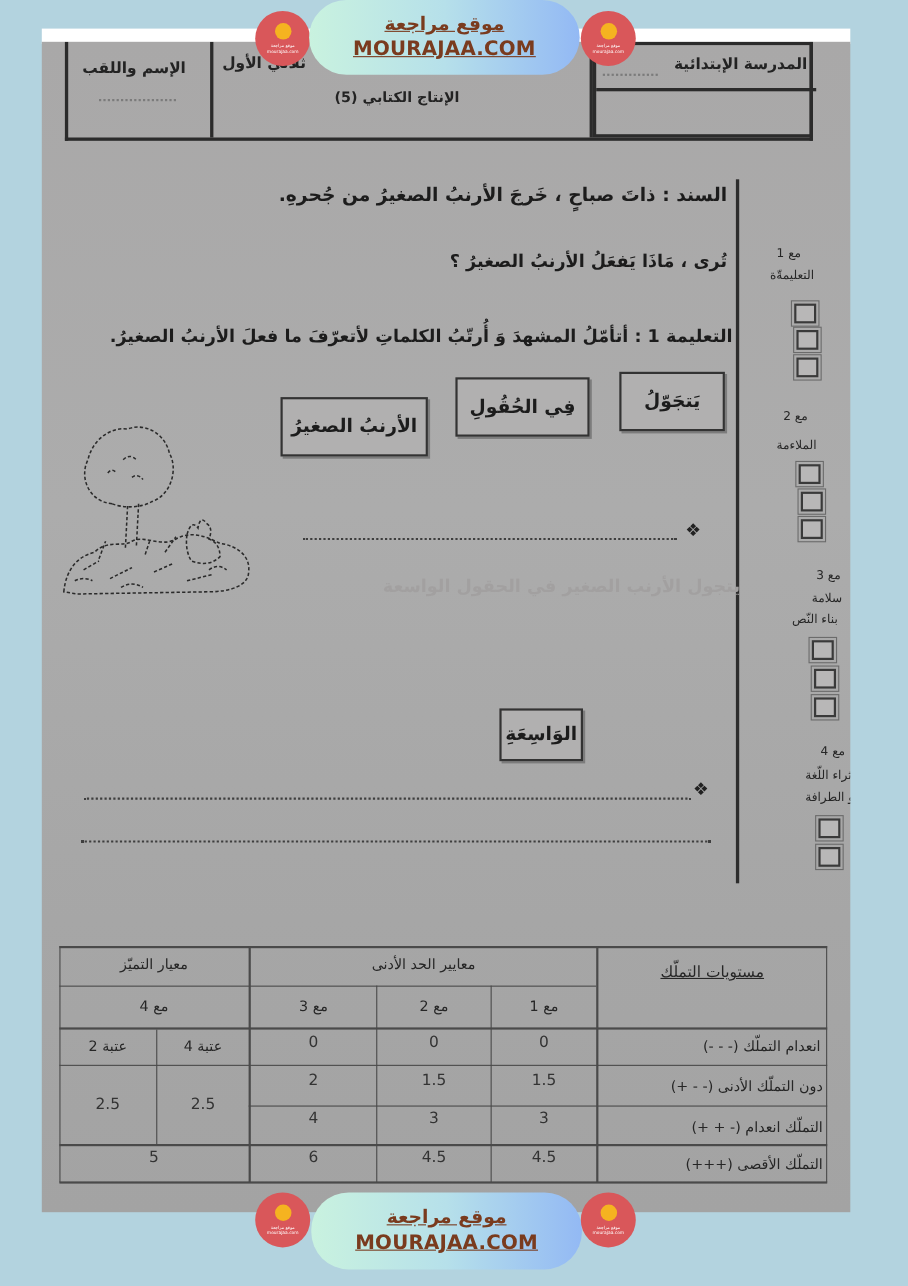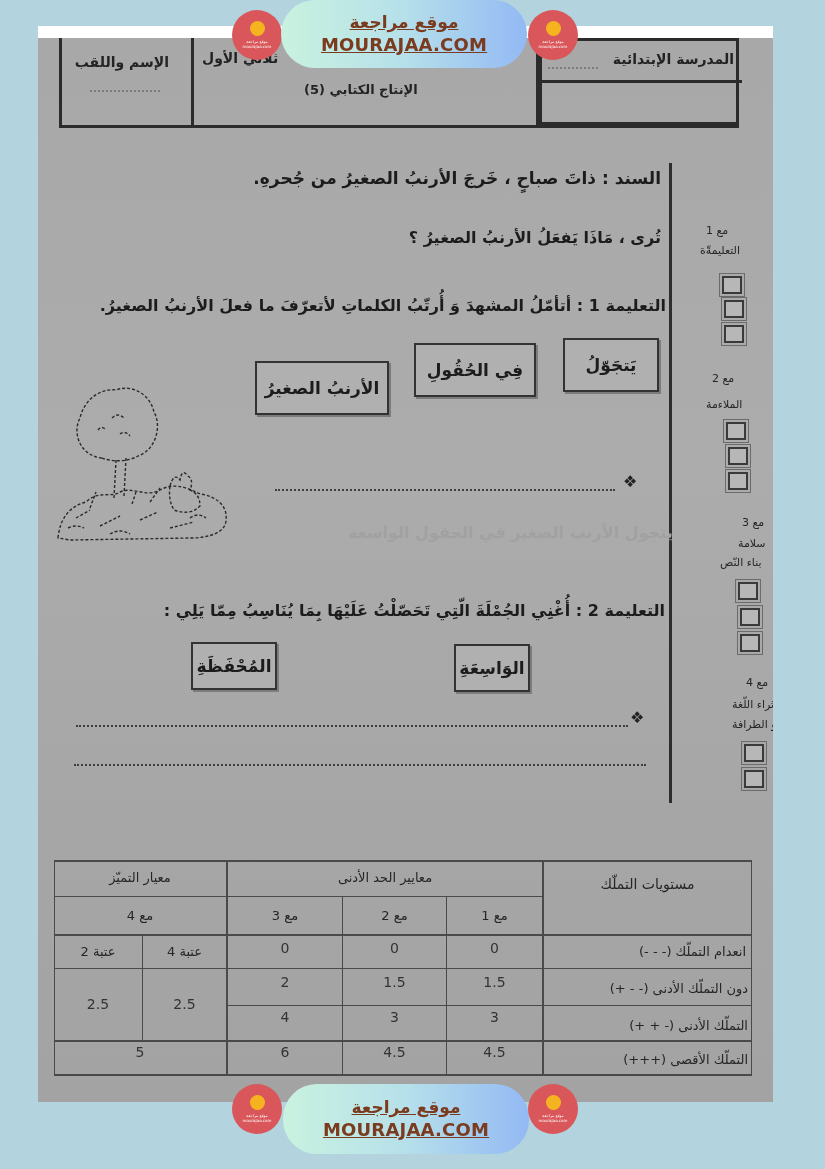--- a/index.html
+++ b/index.html
@@ -124,24 +124,22 @@
       <path d="M26 140 l14 -8 M50 148 l20 -10 M90 142 l18 -8 M120 150 l24 -6 M40 130 l6 -16 M82 126 l4 -12 M100 124 l10 -14"></path>
       <path d="M18 150 q8 -4 16 0 M60 156 q10 -6 20 0 M140 140 q8 -6 16 0"></path>
     </g>
   </svg>
 
   <div class="bullet" style="left:585px; top:434px;">❖</div>
   <div class="dotline" style="left:237px; top:451px; width:340px;"></div>
 
   <div class="faded" style="left:310px; top:485px;">يتجول الأرنب الصغير في الحقول الواسعة</div>
 
-  <div class="bodytext" style="top:563px; font-size:16px; right:108px;">التعليمة 2 : أُغْنِي الجُمْلَةَ الّتِي تَحَصّلْتُ عَلَيْهَا بِمَا يُنَاسِبُ مِمّا يَلِي :</div>
 
   <div class="word-box" style="left:416px; top:606px; width:76px; height:48px;">الوَاسِعَةِ</div>
-  <div class="word-box" style="left:153px; top:604px; width:86px; height:48px;">المُحْفَظَةِ</div>
 
   <div class="bullet" style="left:592px; top:670px;">❖</div>
   <div class="dotline" style="left:38px; top:687px; width:552px;"></div>
   <div class="dotline" style="left:36px; top:726px; width:572px;"></div>
 
   <div class="crit-label" style="left:668px; top:186px;">مع 1</div>
   <div class="crit-label" style="left:662px; top:206px;">التعليمةّة</div>
   <div class="chk" style="left:684px; top:238px;"></div>
   <div class="chk" style="left:686px; top:262px;"></div>
   <div class="chk" style="left:686px; top:287px;"></div>
@@ -178,31 +176,31 @@
     <div class="gl" style="left:0; top:0; width:1px; height:215px;"></div>
     <div class="gl" style="left:88px; top:76px; width:1px; height:105px;"></div>
     <div class="gl" style="left:172px; top:0; width:2px; height:215px;"></div>
     <div class="gl" style="left:288px; top:36px; width:1px; height:179px;"></div>
     <div class="gl" style="left:392px; top:36px; width:1px; height:179px;"></div>
     <div class="gl" style="left:488px; top:0; width:2px; height:215px;"></div>
     <div class="gl" style="left:697px; top:0; width:1px; height:215px;"></div>
 
     <div class="gt" style="left:0; width:172px; top:10px;">معيار التميّز</div>
     <div class="gt" style="left:174px; width:314px; top:10px;">معايير الحد الأدنى</div>
-    <div class="gt" style="left:490px; width:207px; top:16px; font-size:14px;">مستويات التملّك</div>
+    <div class="gt" style="left:490px; width:207px; top:16px; font-size:14px;text-decoration:underline;">مستويات التملّك</div>
     <div class="gt" style="left:0; width:172px; top:48px;">مع 4</div>
     <div class="gt" style="left:174px; width:114px; top:48px;">مع 3</div>
     <div class="gt" style="left:289px; width:103px; top:48px;">مع 2</div>
     <div class="gt" style="left:393px; width:95px; top:48px;">مع 1</div>
     <div class="gt" style="left:0; width:88px; top:84px;">عتبة 2</div>
     <div class="gt" style="left:89px; width:83px; top:84px;">عتبة 4</div>
 
     <div class="gt" style="right:6px; top:84px;">انعدام التملّك (- - -)</div>
     <div class="gt" style="right:4px; top:121px;">دون التملّك الأدنى (- - +)</div>
-    <div class="gt" style="right:4px; top:158px;">التملّك الأدنى (- + +)</div>
+    <div class="gt" style="right:4px; top:158px;">التملّك انعدام (- + +)</div>
     <div class="gt" style="right:4px; top:192px;">التملّك الأقصى (+++)</div>
 
     <div class="gnum" style="left:174px; width:114px; top:80px;">0</div>
     <div class="gnum" style="left:289px; width:103px; top:80px;">0</div>
     <div class="gnum" style="left:393px; width:95px; top:80px;">0</div>
 
     <div class="gnum" style="left:174px; width:114px; top:114px;">2</div>
     <div class="gnum" style="left:289px; width:103px; top:114px;">1.5</div>
     <div class="gnum" style="left:393px; width:95px; top:114px;">1.5</div>
 

